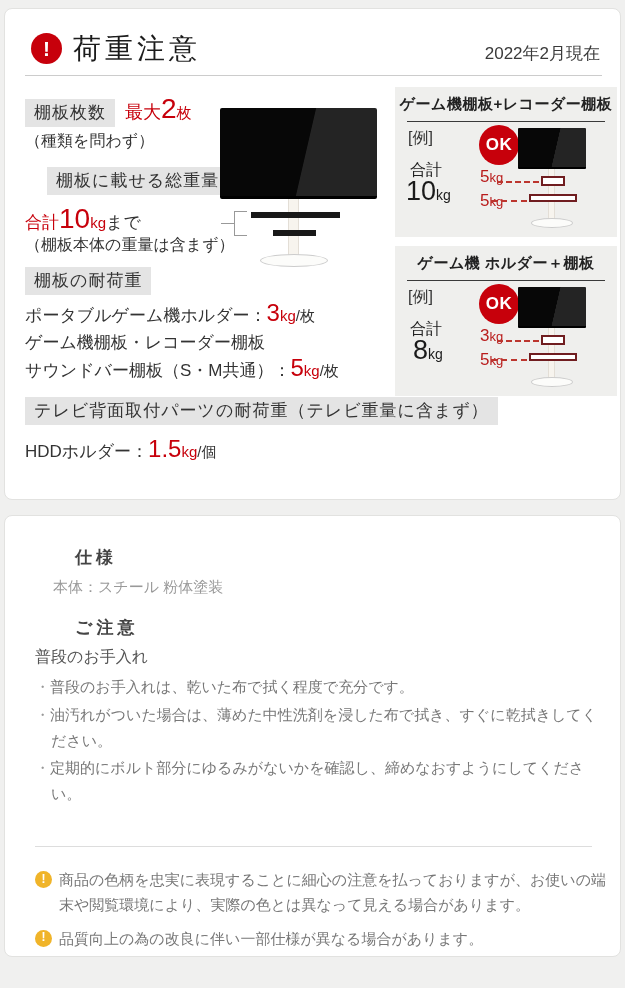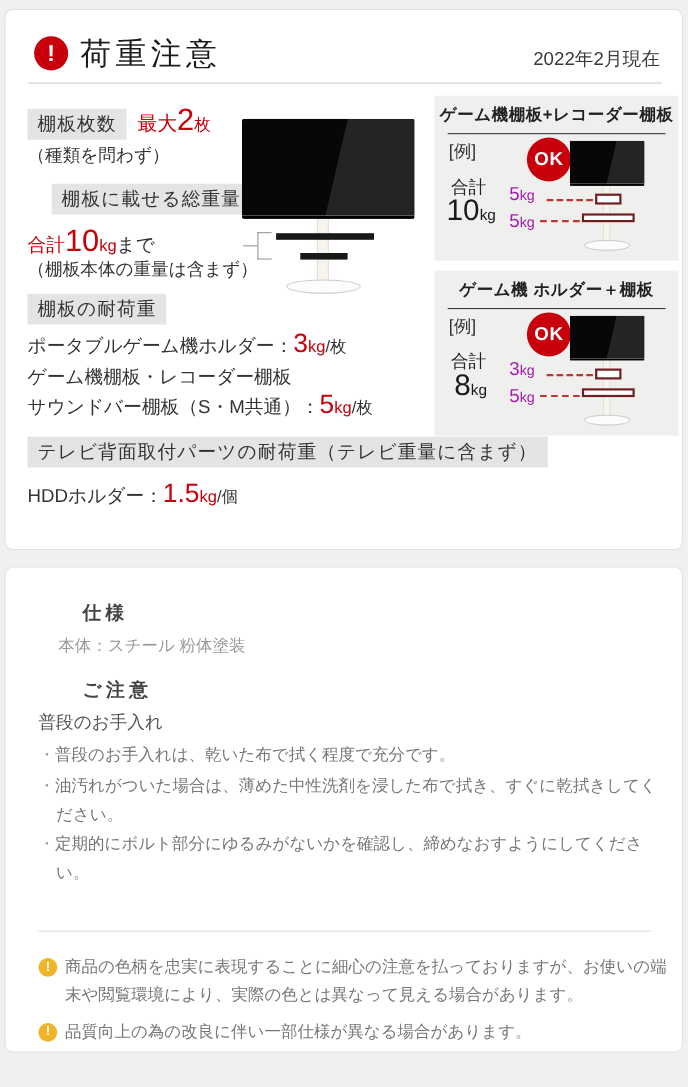--- a/index.html
+++ b/index.html
@@ -68,21 +68,21 @@
   .ex-rule { margin:7px auto 0; width:198px; height:1px; background:#3a3a3a; }
   .ex-body { position:relative; height:110px; }
   .ex-rei { position:absolute; left:13px; top:6px; font-size:16px; color:#333; }
   .ok-badge { position:absolute; left:84px; top:3px; width:40px; height:40px; border-radius:50%;
     background:#c7000b; color:#fff; font-weight:bold; font-size:17px;
     display:flex; align-items:center; justify-content:center; letter-spacing:0.5px; }
   .ex-goukei { position:absolute; left:15px; top:38px; font-size:16px; color:#222; }
   .ex-total { position:absolute; left:11px; top:56px; color:#1a1a1a; }
   .ex-total .n { font-size:27px; line-height:1; }
   .ex-total .u { font-size:14px; }
-  .ex-item { position:absolute; left:68px; color:#a21caf; font-size:17px; line-height:1; }
+  .ex-item { position:absolute; left:85px; color:#b91c1c; font-size:17px; line-height:1; }
   .ex-item .u { font-size:13px; }
   .ex-item.i1 { top:46px; } .ex-item.i2 { top:70px; }
   .dash { position:absolute; height:0; border-top:2px dashed #bc352e; }
   .dash.d1 { left:102px; top:59px; width:42px; }
   .dash.d2 { left:96px;  top:78px; width:36px; }
   .mini-pole { position:absolute; left:153px; top:46px; width:7px; height:56px;
     background:#f7f4ee; border-left:1px solid #e3ded6; border-right:1px solid #e3ded6; }
   .mini-screen { position:absolute; left:123px; top:6px; width:68px; height:41px;
     background:linear-gradient(103deg,#070707 55%,#242424 55.5%); border-radius:1px; border-bottom:2px solid #000; }
   .mini-base { position:absolute; left:136px; top:96px; width:42px; height:10px;

